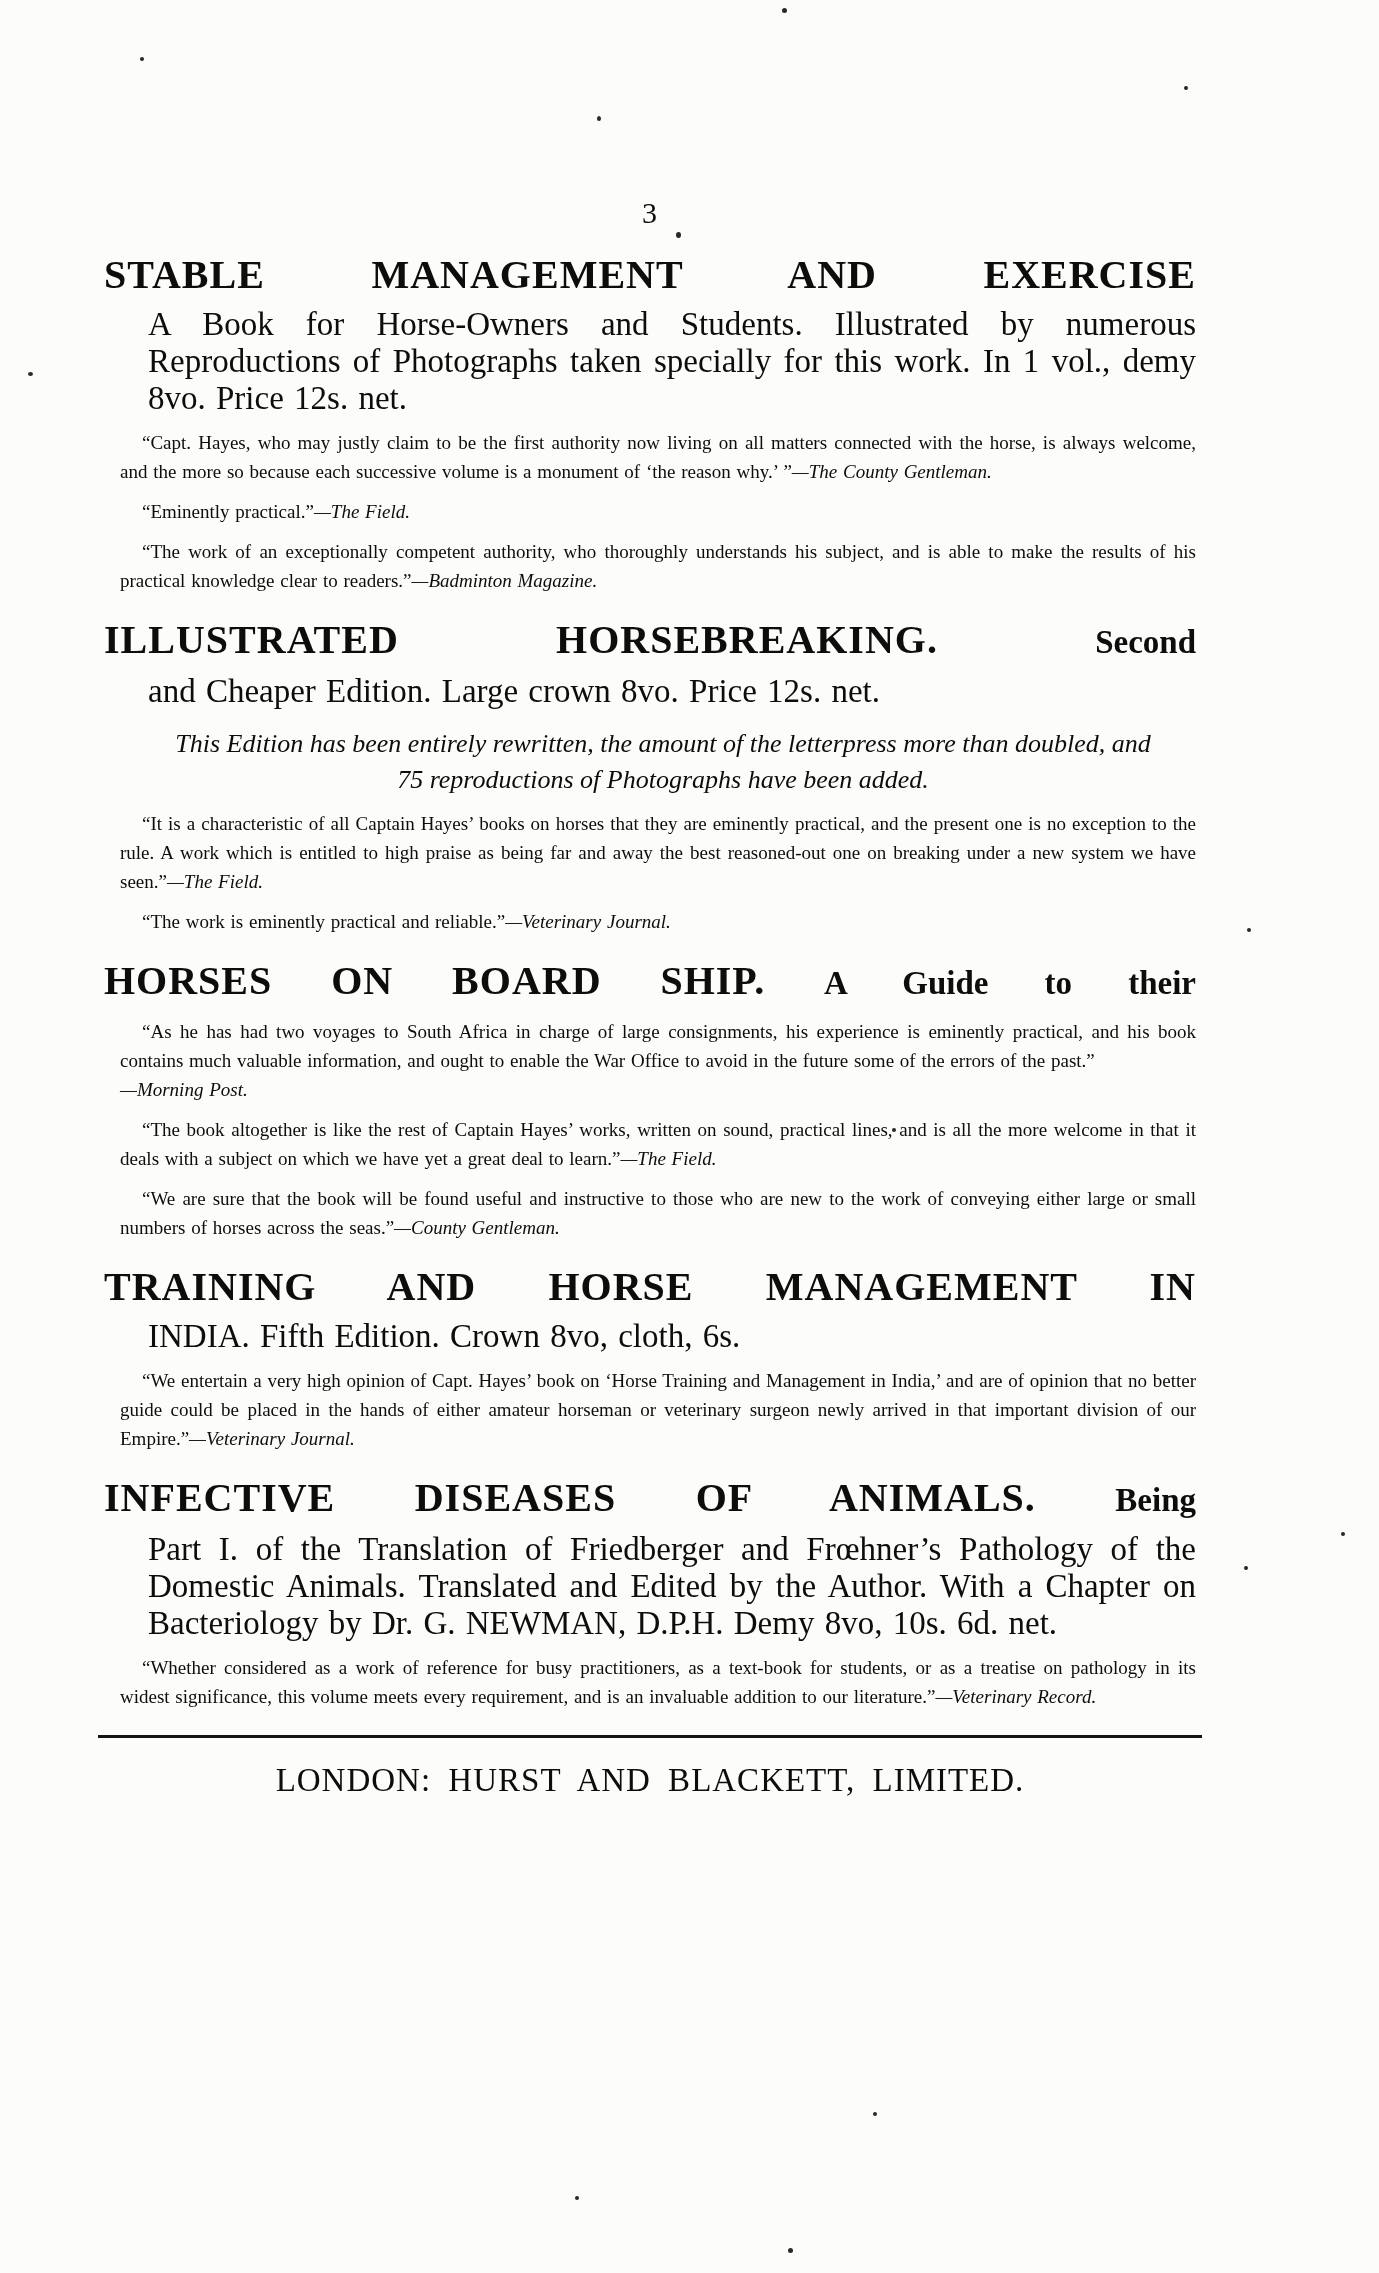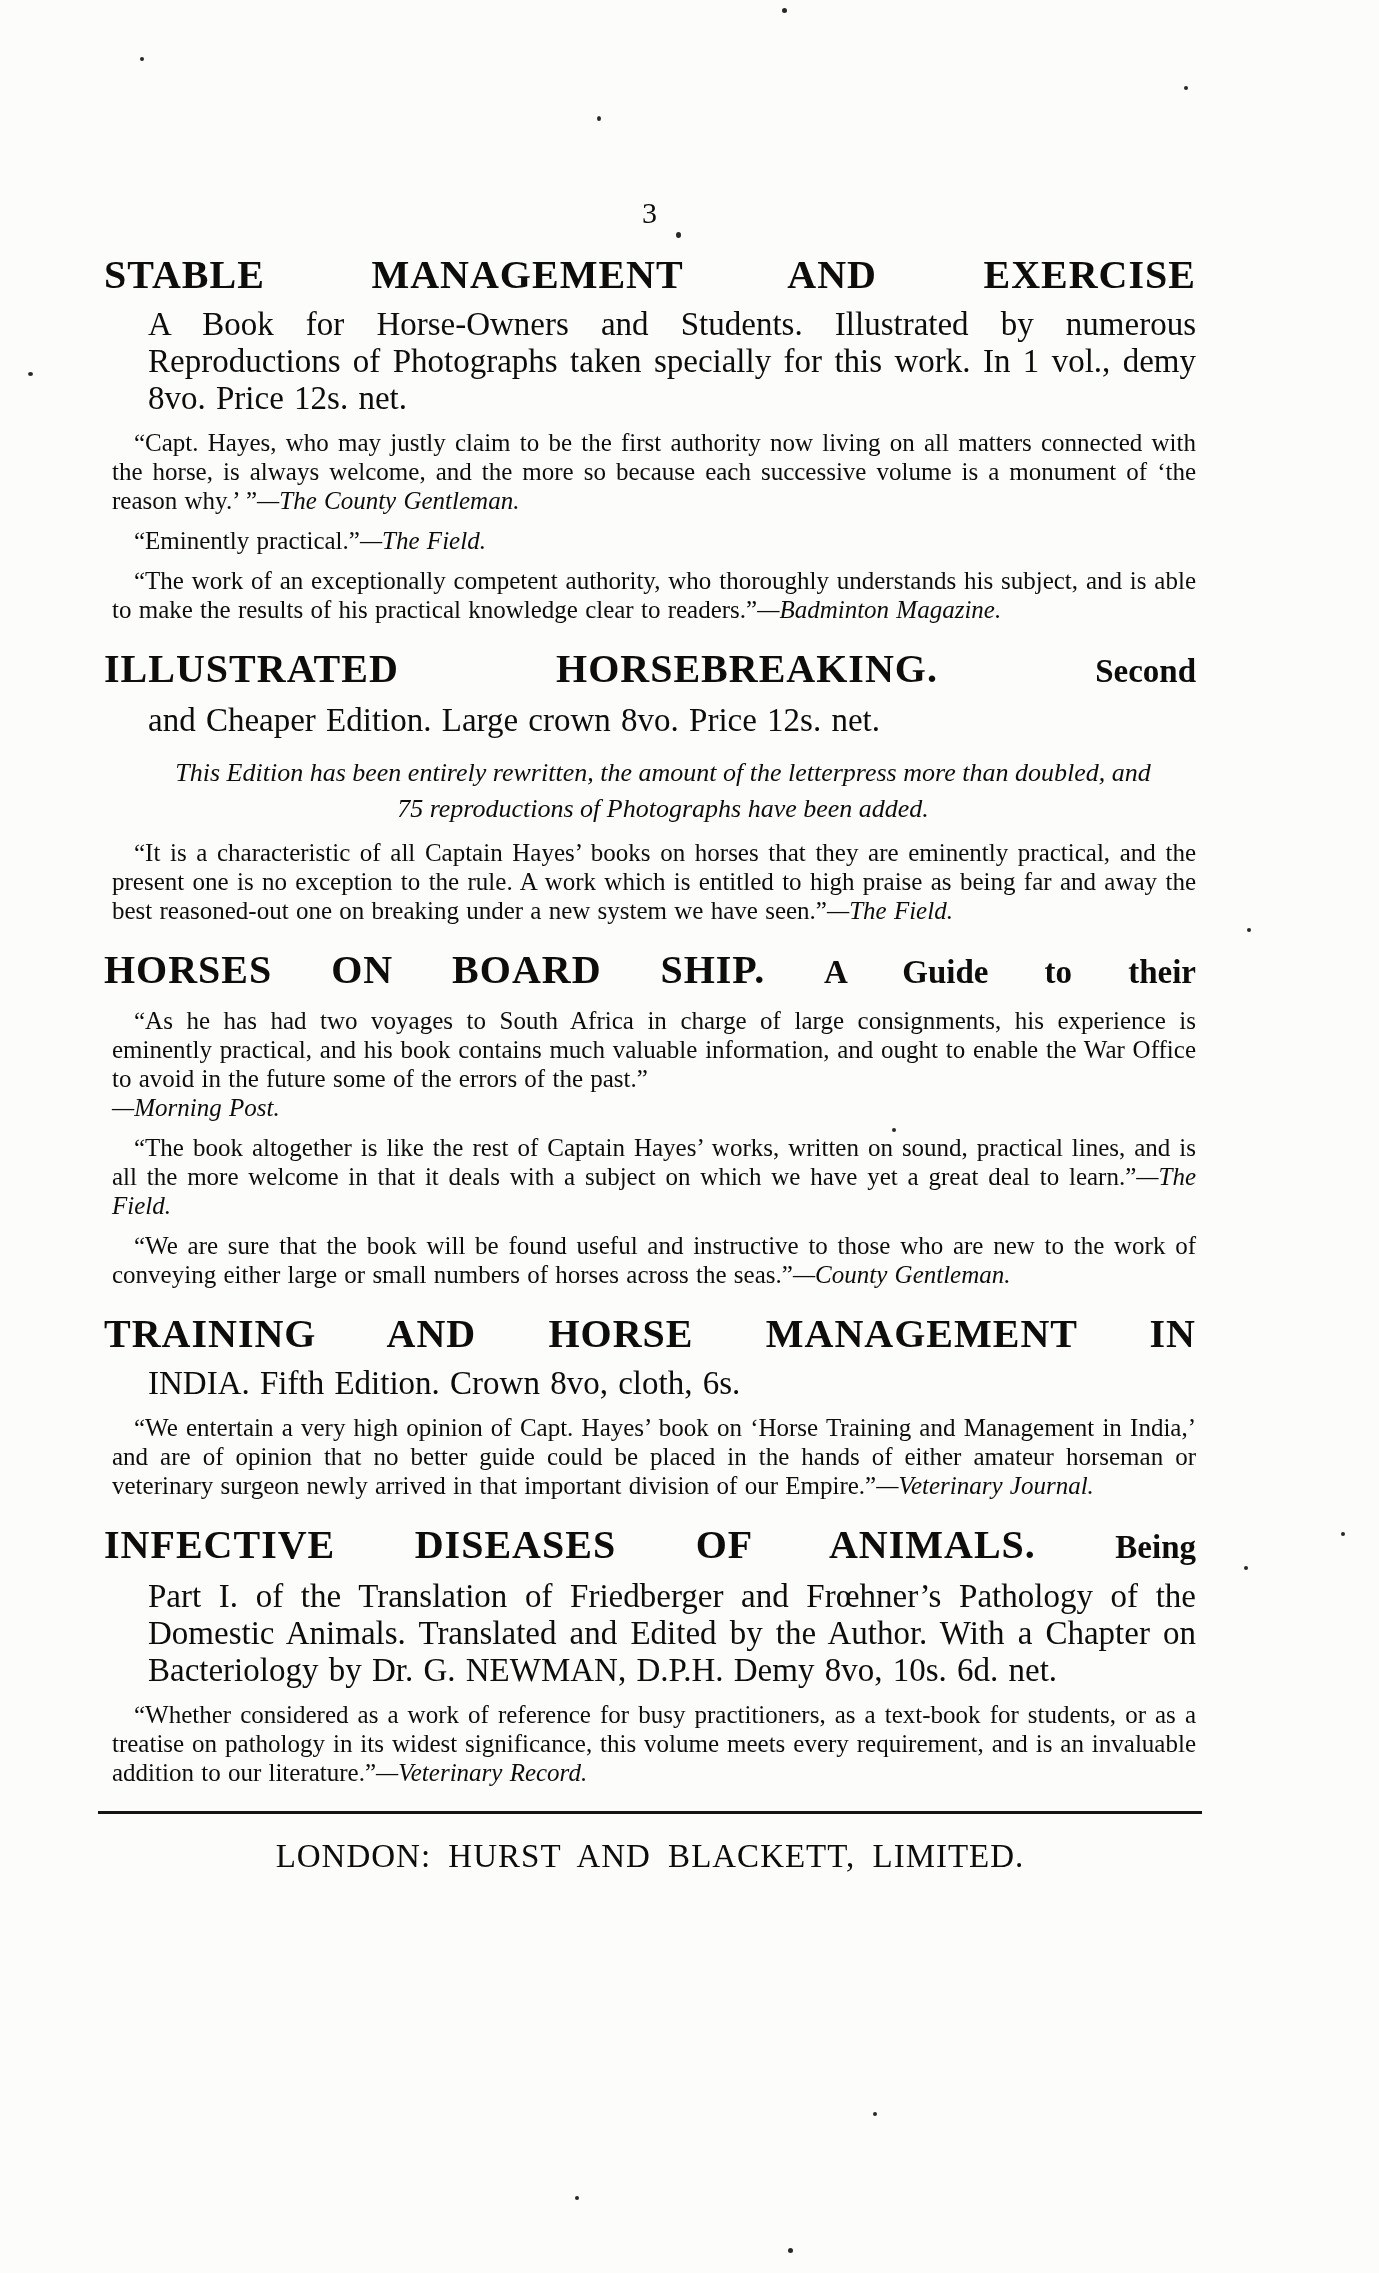--- a/index.html
+++ b/index.html
@@ -52,22 +52,22 @@
     word-spacing: 2px;
   }
   .section-note {
     margin: 16px 30px 0 56px;
     font-size: 26px;
     line-height: 36px;
     font-style: italic;
     text-align: center;
   }
   .review {
-    margin: 11px 0 0 8px;
-    font-size: 25px;
+    margin: 11px 0 0 16px;
+    font-size: 19px;
     line-height: 29px;
     text-align: justify;
     text-indent: 22px;
     word-spacing: 1px;
   }
   .review .src {
     font-style: italic;
   }
   .review.src-own-line .src {
     display: block;
@@ -126,20 +126,21 @@
           <p class="review"><span>“Eminently practical.”</span><i class="src">—The Field.</i></p>
           <p class="review"><span>“The work of an exceptionally competent authority, who thoroughly understands his subject, and is able to make the results of his practical knowledge clear to readers.”</span><i class="src">—Badminton Magazine.</i></p>
         </section>
 
   <section class="book-section">
     <h2 class="section-title"><span class="t-bold">ILLUSTRATED HORSEBREAKING.</span>
 <span class="t-tail">Second</span></h2>
     <p class="section-sub">and Cheaper Edition. Large crown 8vo. Price 12s. net.</p>
     <p class="section-note">This Edition has been entirely rewritten, the amount of the letterpress more than doubled, and 75 reproductions of Photographs have been added.</p>
   <p class="review"><span>“It is a characteristic of all Captain Hayes’ books on horses that they are eminently practical, and the present one is no exception to the rule. A work which is entitled to high praise as being far and away the best reasoned-out one on breaking under a new system we have seen.”</span><i class="src">—The Field.</i></p>
+          <p class="review"><span>“The work is eminently practical and reliable.”</span><i class="src">—Veterinary Journal.</i></p>
         </section>
 
   <section class="book-section">
     <h2 class="section-title"><span class="t-bold">HORSES ON BOARD SHIP.</span>
 <span class="t-tail">A Guide to their</span></h2>
 
   <p class="review src-own-line"><span>“As he has had two voyages to South Africa in charge of large consignments, his experience is eminently practical, and his book contains much valuable information, and ought to enable the War Office to avoid in the future some of the errors of the past.”</span><i class="src">—Morning Post.</i></p>
           <p class="review"><span>“The book altogether is like the rest of Captain Hayes’ works, written on sound, practical lines, and is all the more welcome in that it deals with a subject on which we have yet a great deal to learn.”</span><i class="src">—The Field.</i></p>
           <p class="review"><span>“We are sure that the book will be found useful and instructive to those who are new to the work of conveying either large or small numbers of horses across the seas.”</span><i class="src">—County Gentleman.</i></p>
         </section>

